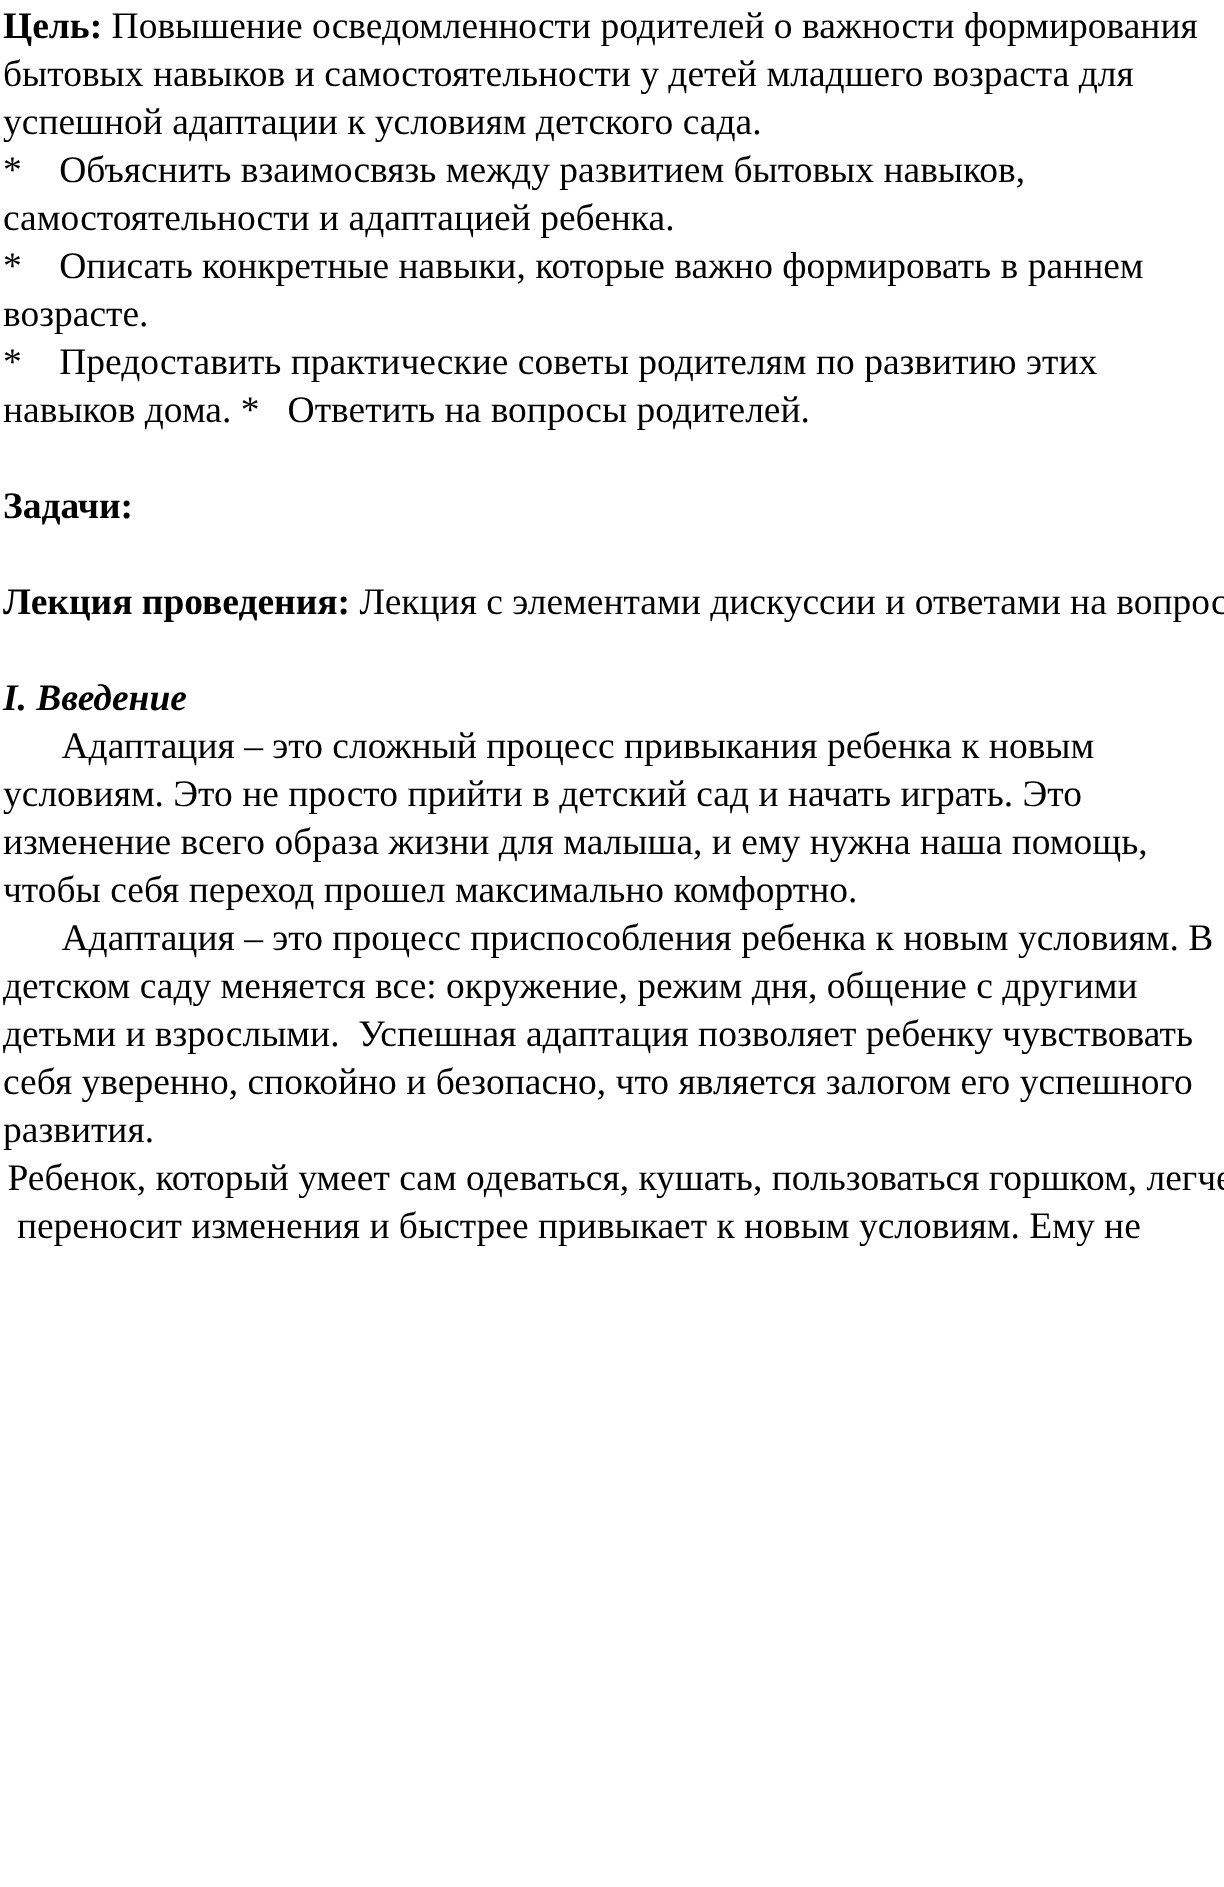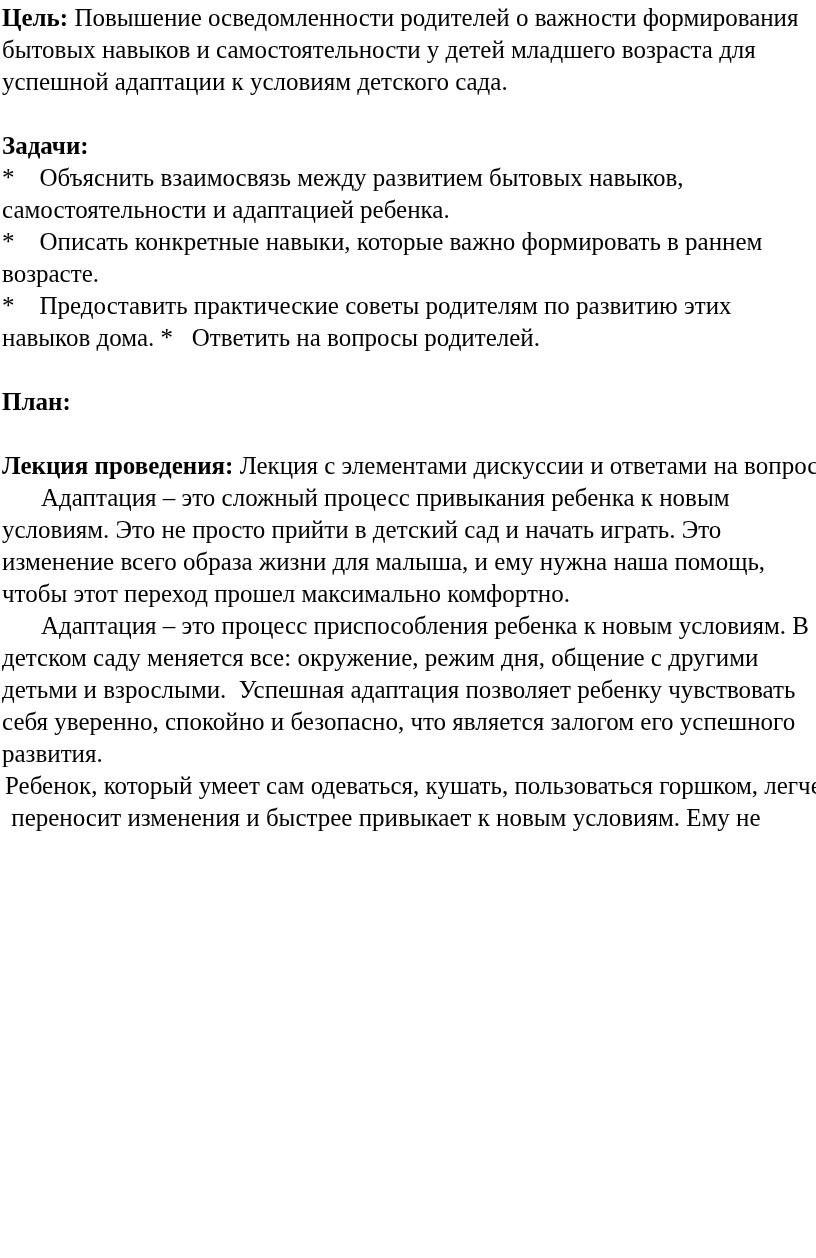--- a/index.html
+++ b/index.html
@@ -47,40 +47,40 @@
 </style>
 </head>
 <body>
 
 <div class="page">
 
   <p class="para"><span class="bold-label">Цель:</span><span> Повышение осведомленности родителей о важности формирования
 бытовых навыков и самостоятельности у детей младшего возраста для
 успешной адаптации к условиям детского сада.</span></p>
 
-  <p class="para doc-heading mt-blank">Задачи:</p>
-
   <p class="para">*	Объяснить взаимосвязь между развитием бытовых навыков,
 самостоятельности и адаптацией ребенка.
 *	Описать конкретные навыки, которые важно формировать в раннем
 возрасте.
 *	Предоставить практические советы родителям по развитию этих
 навыков дома. *   Ответить на вопросы родителей.</p>
 
-  <p class="para doc-heading mt-blank">План:</p>
+  <p class="para doc-heading mt-blank">Задачи:</p>
+
 
 
   <p class="para mt-blank"><span class="bold-label">Лекция проведения:</span><span> Лекция с элементами дискуссии и ответами на вопросы.</span></p>
 
+  <p class="para sec-heading mt-blank">I. Введение</p>
 
 
   <p class="para first-indent">Адаптация – это сложный процесс привыкания ребенка к новым
 условиям. Это не просто прийти в детский сад и начать играть. Это
 изменение всего образа жизни для малыша, и ему нужна наша помощь,
-чтобы этот переход прошел максимально комфортно.</p>
+чтобы себя переход прошел максимально комфортно.</p>
 
 
   <p class="para first-indent">Адаптация – это процесс приспособления ребенка к новым условиям. В
 детском саду меняется все: окружение, режим дня, общение с другими
 детьми и взрослыми.  Успешная адаптация позволяет ребенку чувствовать
 себя уверенно, спокойно и безопасно, что является залогом его успешного
 развития.</p>
 
   <p class="para tiny-left">Ребенок, который умеет сам одеваться, кушать, пользоваться горшком, легче
  переносит изменения и быстрее привыкает к новым условиям. Ему не</p>

